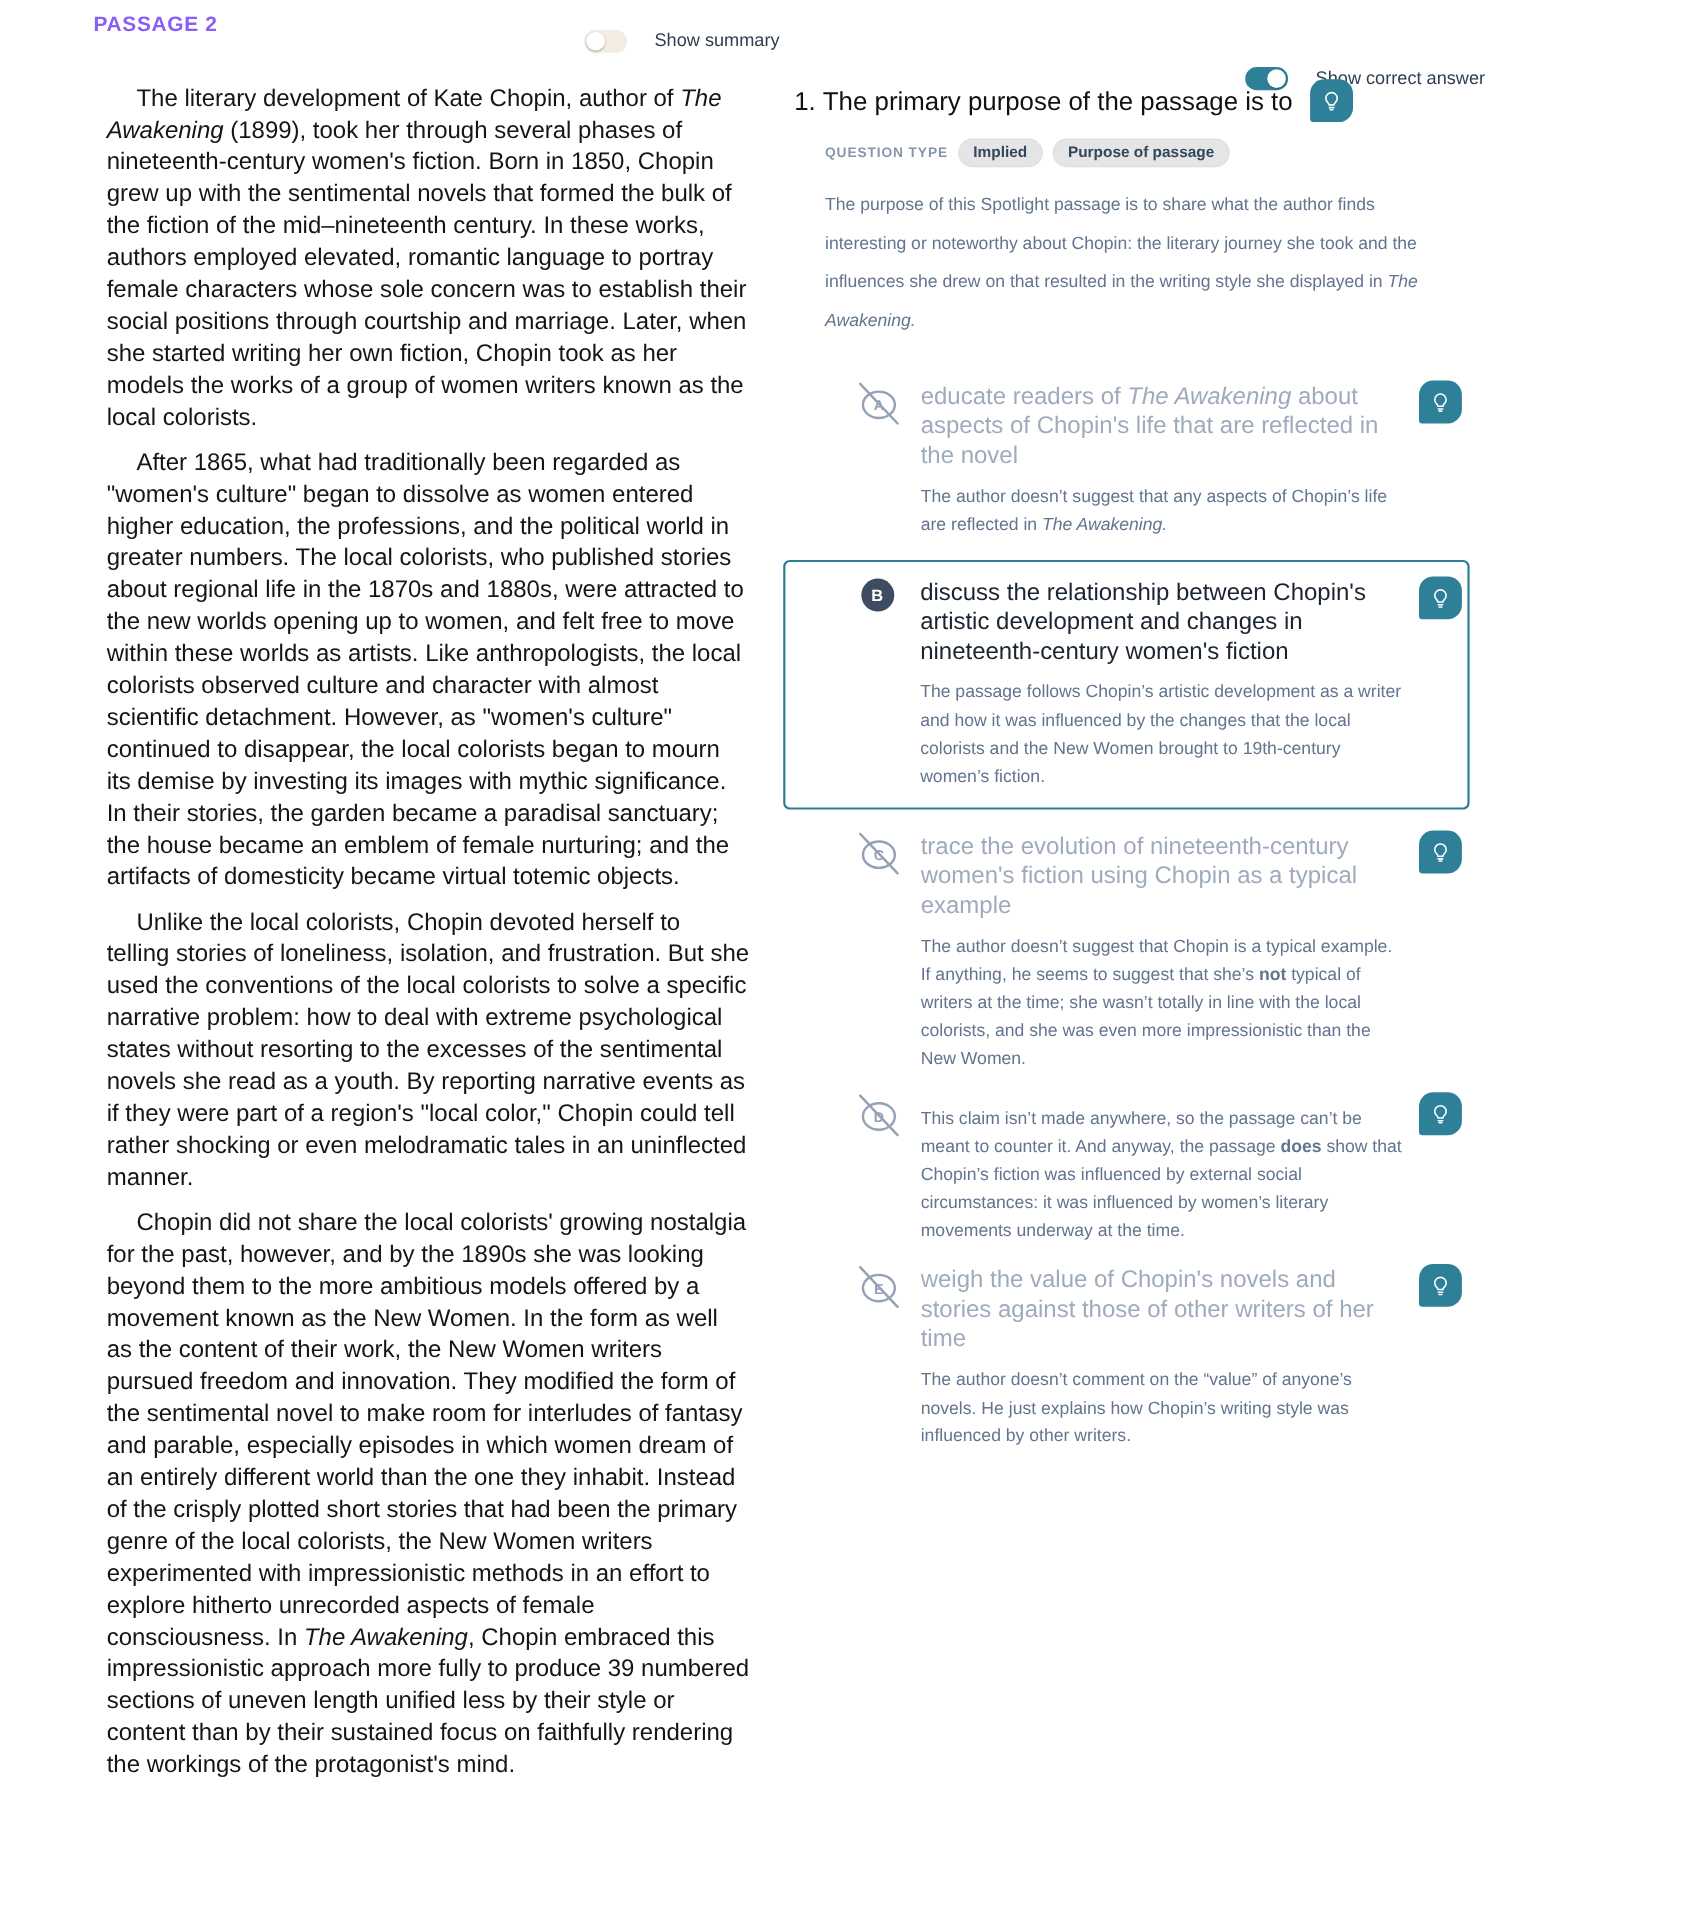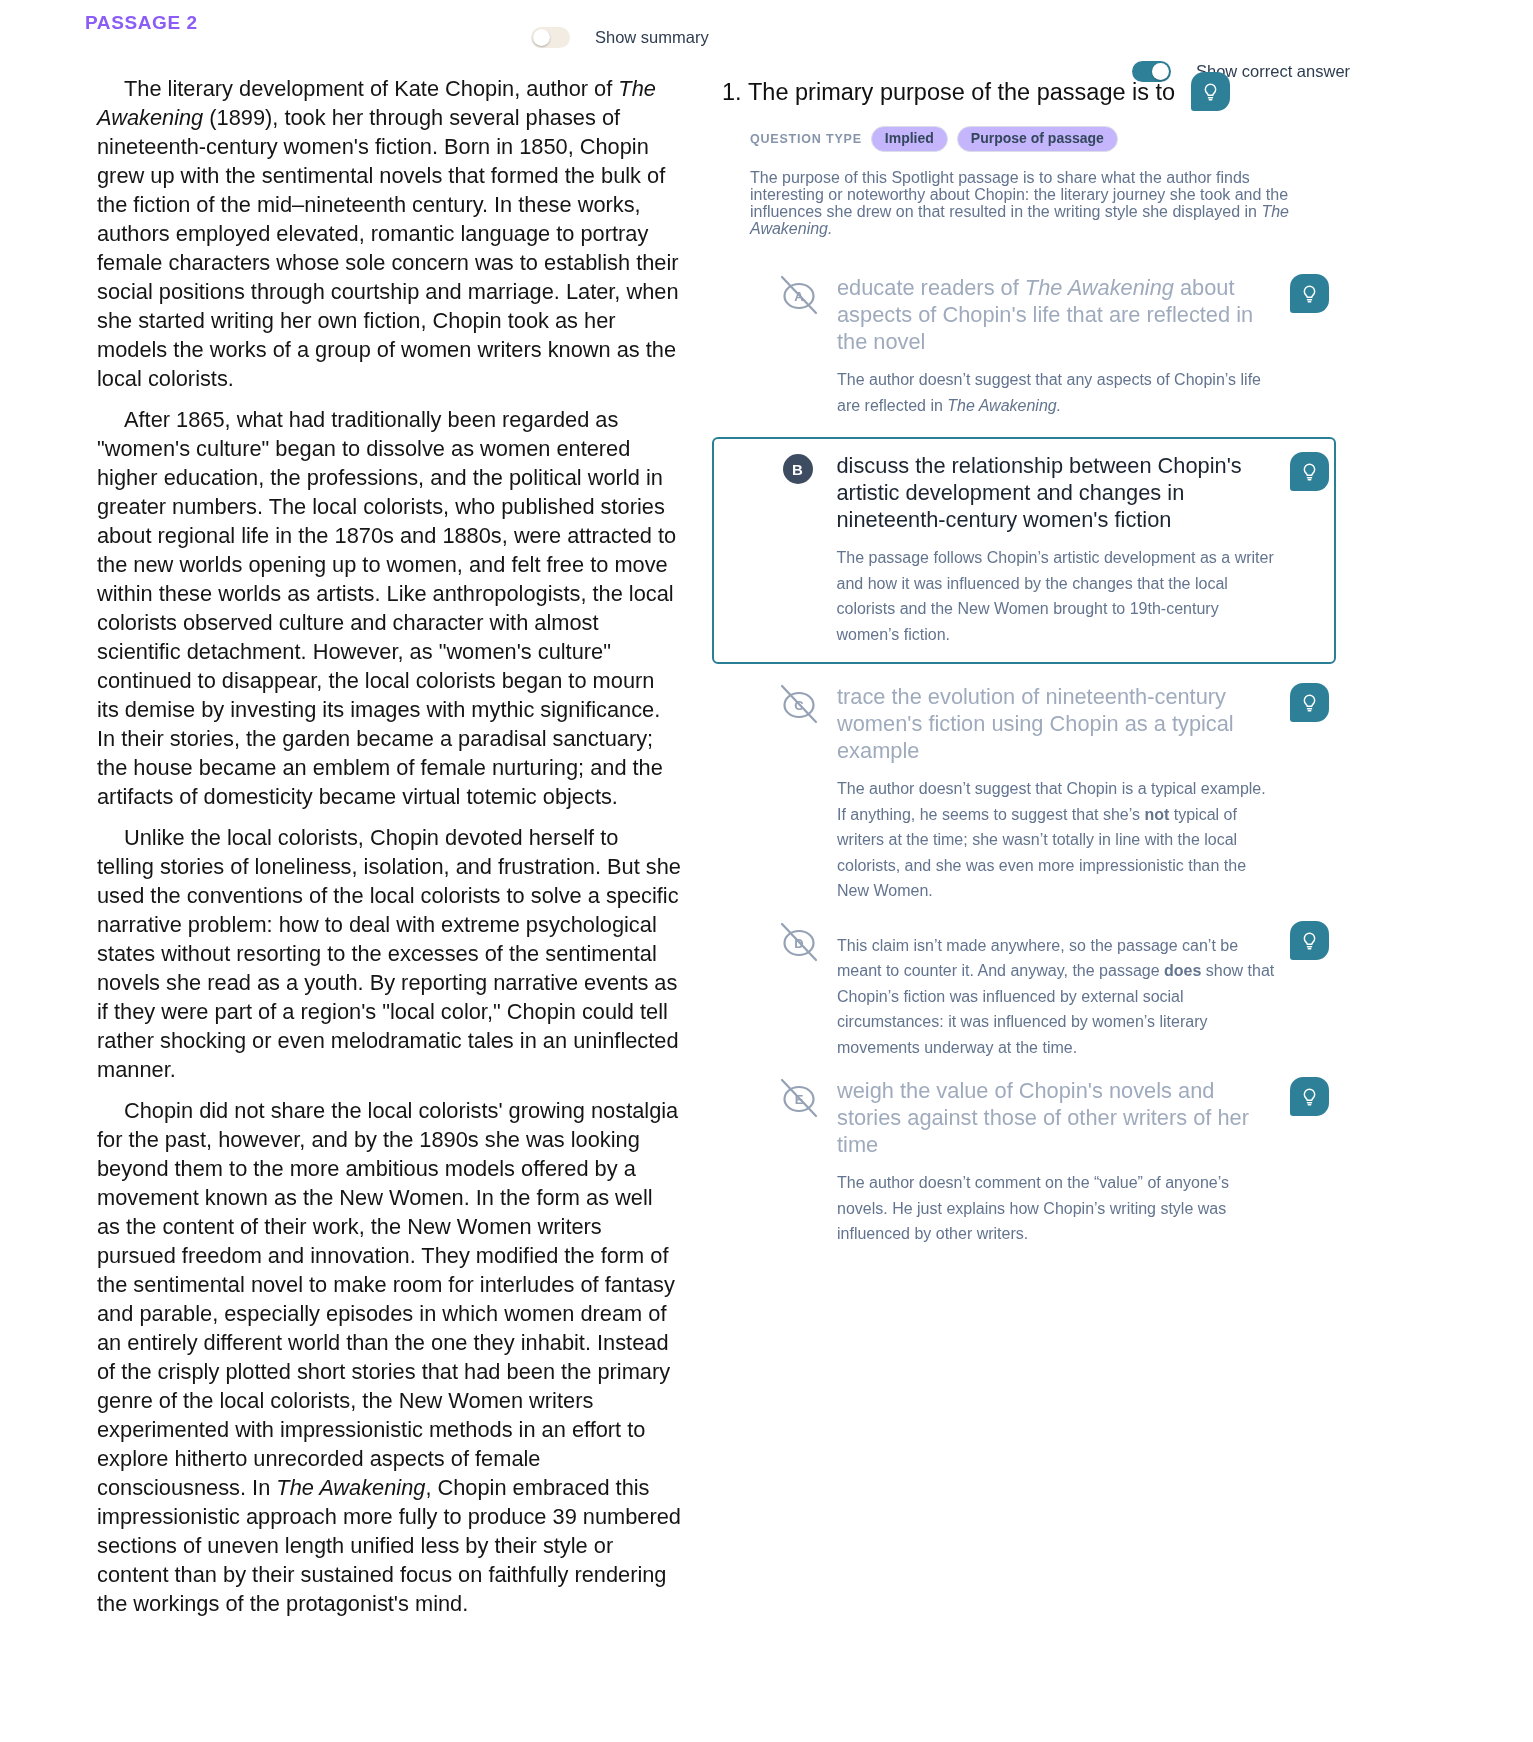--- a/index.html
+++ b/index.html
@@ -45,25 +45,25 @@
   .bulb{
     width:39px; height:39px; padding:0; border:none; cursor:pointer;
     border-radius:13px 13px 13px 3px; background:#2e8098;
     display:flex; align-items:center; justify-content:center; flex:0 0 auto;
   }
   .q-row .bulb{ margin-left:16px; margin-top:0; }
 
   .q-meta{ margin:15px 0 0 38px; display:flex; align-items:center; gap:9px; }
   .q-type{ font-size:12.5px; font-weight:bold; color:#8795ab; letter-spacing:.8px; }
   .tag{
-    border:1.5px solid #dadfe7; border-radius:15px; background:#c4b5fd;
+    border:1.5px solid #dadfe7; border-radius:15px; background:#e5e5e5;
     padding:3px 13px 5px; font-size:14px; font-weight:bold; color:#33475b;text-align:right;
   }
 
-  .q-expl{ margin:17px 0 0 38px; width:566px; font-size:16px; line-height:17px; color:#63748f; }
+  .q-expl{ margin:17px 0 0 38px; width:566px; font-size:16px; line-height:35px; color:#63748f; }
 
   .choices{ margin-top:37px; display:flex; flex-direction:column; gap:17px; }
 
   .choice{
     display:grid; grid-template-columns:50px 440px 40px; column-gap:13px;
     align-items:start; padding:0 0 0 62px;
   }
   .choice.correct{
     border:2.5px solid #2a7e96; border-radius:6px;
     padding:13px 1px 15px 59.5px; margin:2px 0;

